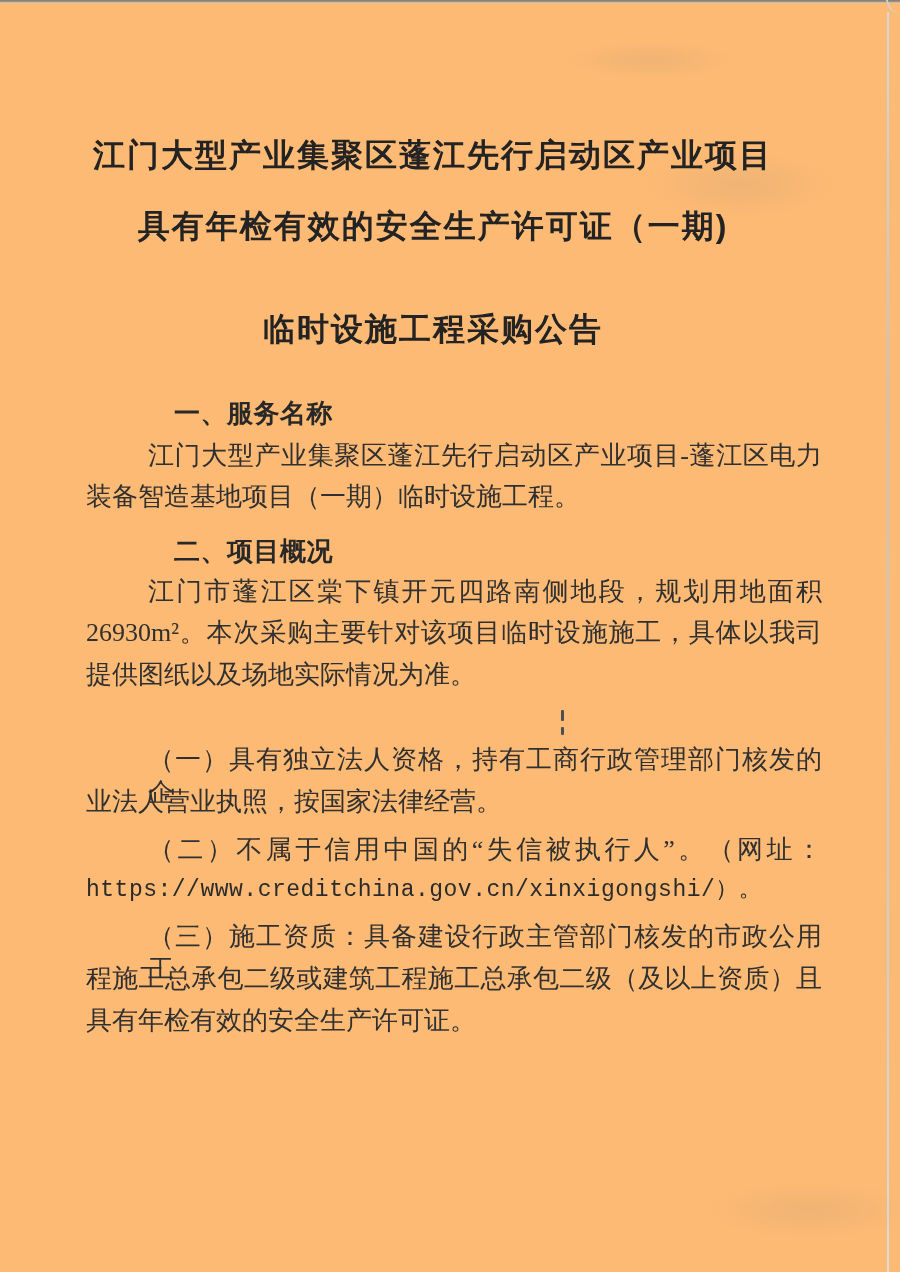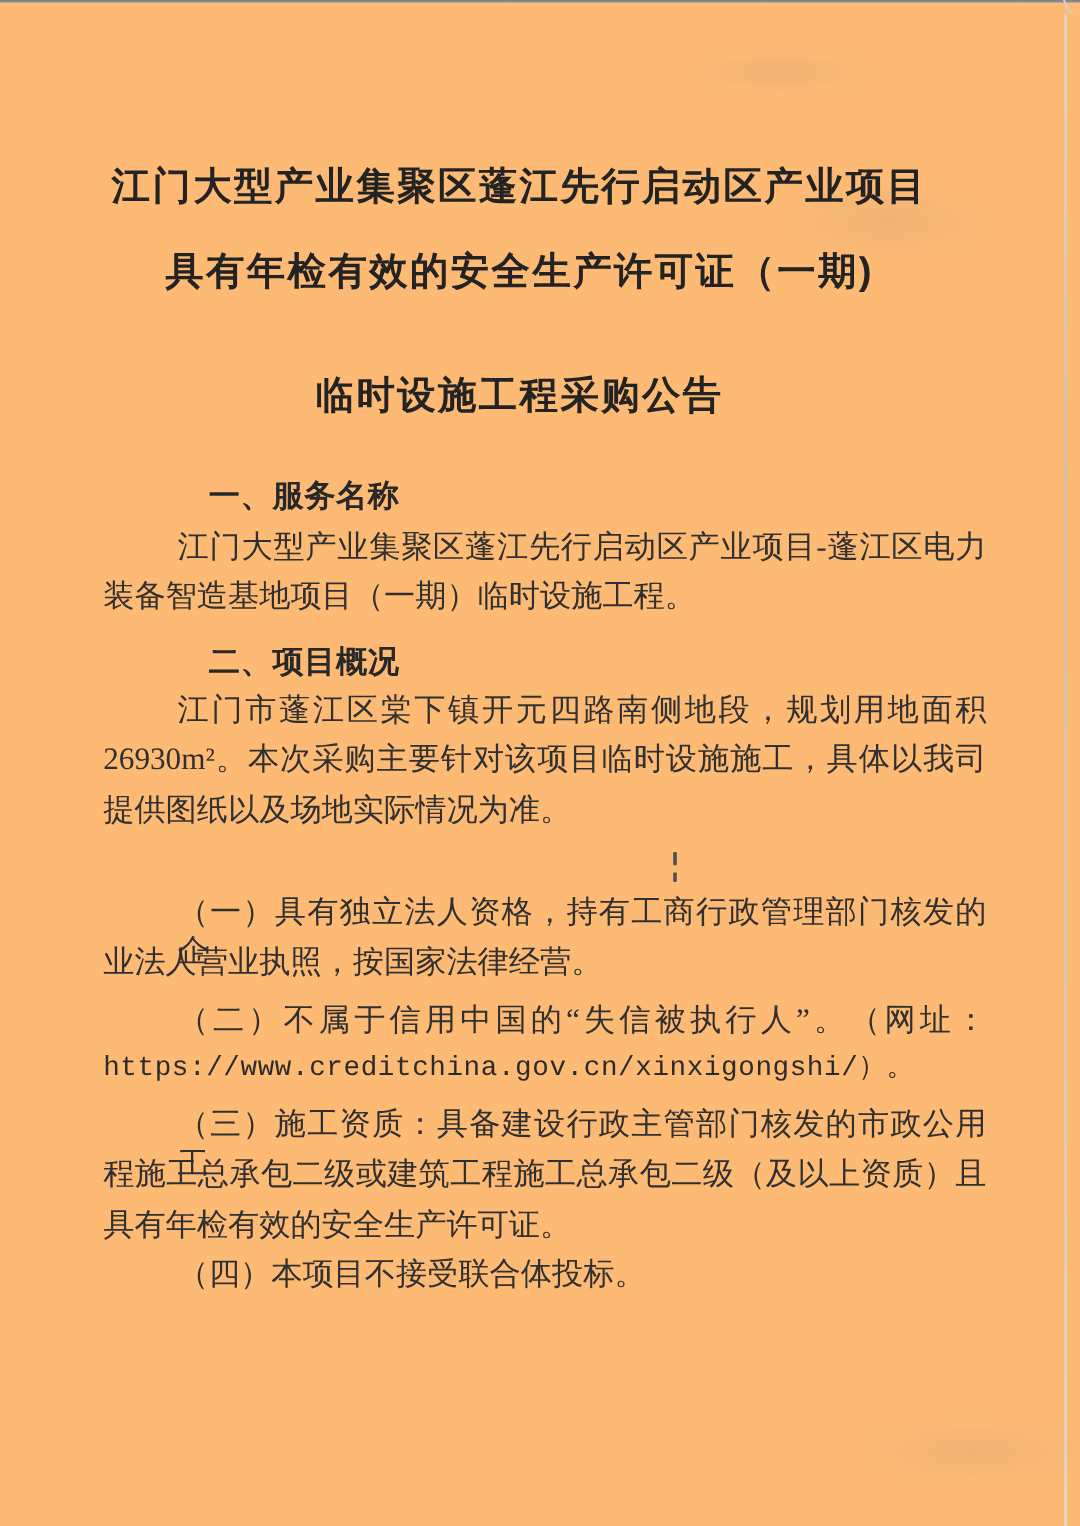--- a/index.html
+++ b/index.html
@@ -158,15 +158,14 @@
   <div class="body-line bl-4 flush justify w-flush">26930m²。本次采购主要针对该项目临时设施施工，具体以我司</div>
   <div class="body-line bl-5 flush">提供图纸以及场地实际情况为准。</div>
 
   <div class="body-line bl-6 indent justify w-indent">（一）具有独立法人资格，持有工商行政管理部门核发的企</div>
   <div class="body-line bl-7 flush">业法人营业执照，按国家法律经营。</div>
   <div class="body-line bl-8 indent justify w-indent">（二）不属于信用中国的“失信被执行人”。（网址：</div>
   <div class="body-line bl-10 indent justify w-indent">（三）施工资质：具备建设行政主管部门核发的市政公用工</div>
   <div class="body-line bl-9 flush url-line">https://www.creditchina.gov.cn/xinxigongshi/）。</div>
   <div class="body-line bl-11 flush justify w-flush">程施工总承包二级或建筑工程施工总承包二级（及以上资质）且</div>
   <div class="body-line bl-12 flush">具有年检有效的安全生产许可证。</div>
-  <div class="body-line bl-13 indent">（四）本项目不接受联合体投标。</div>
 
 </div>
 
 </body></html>

